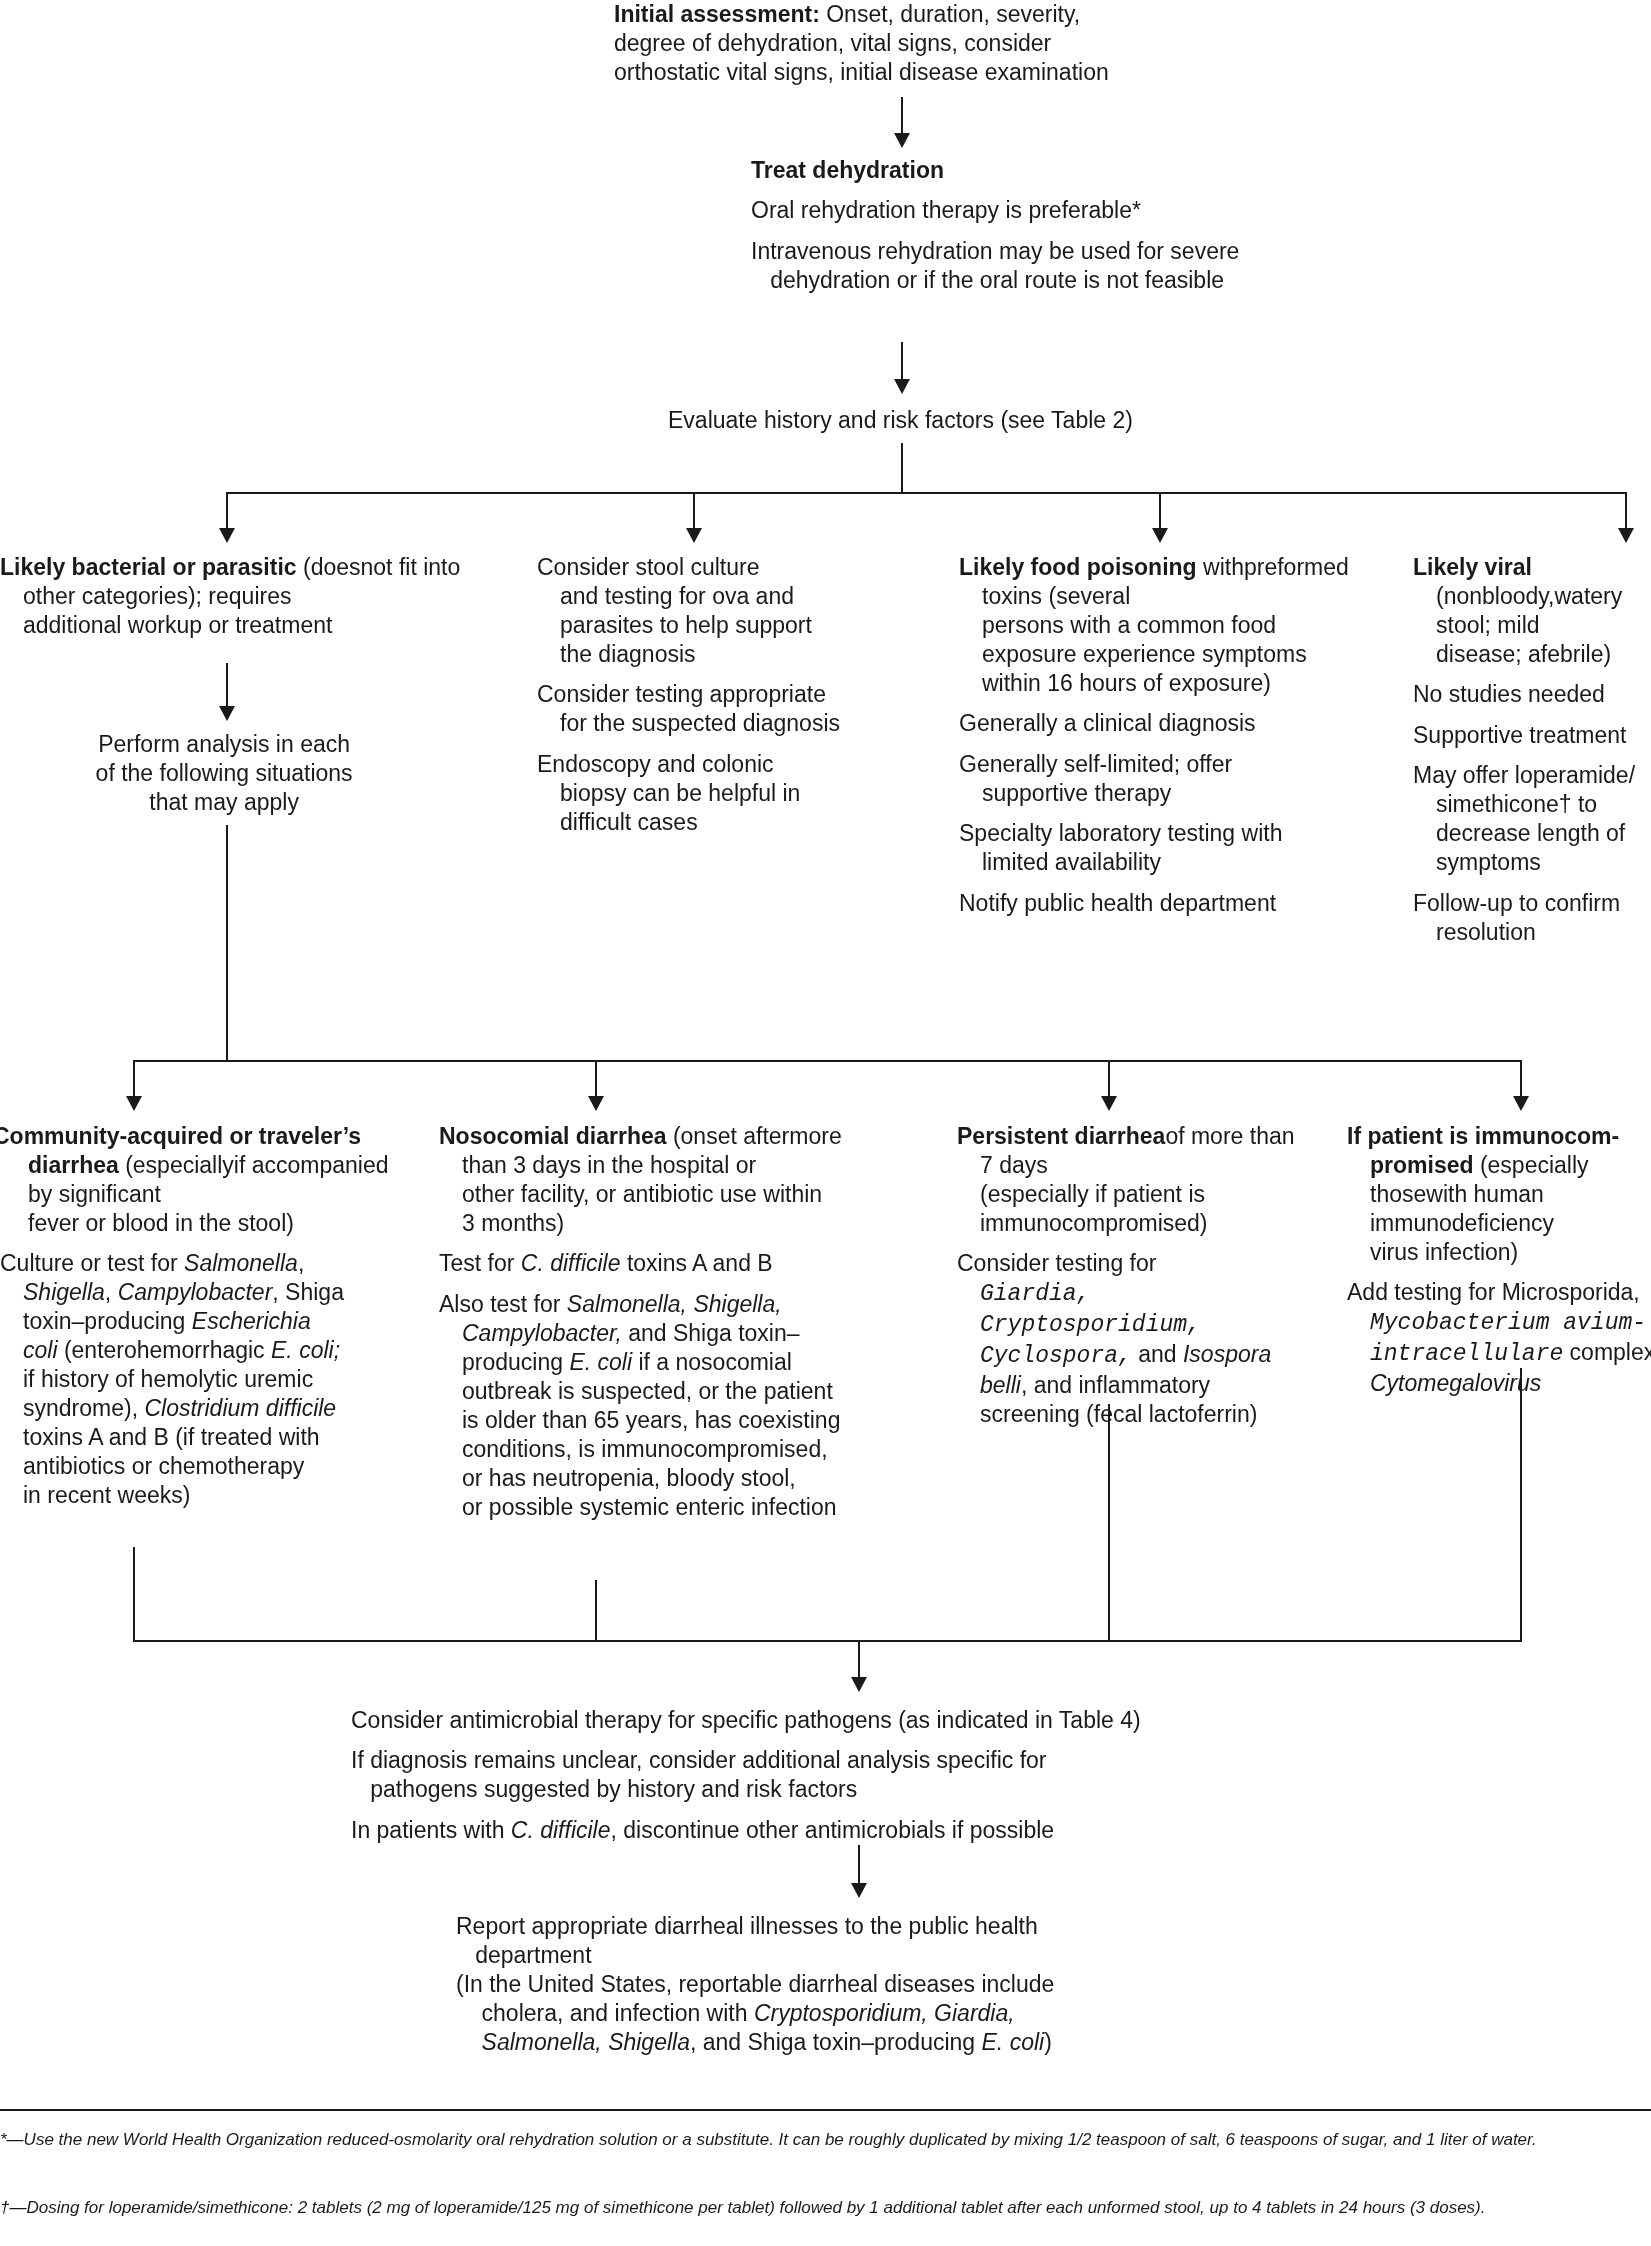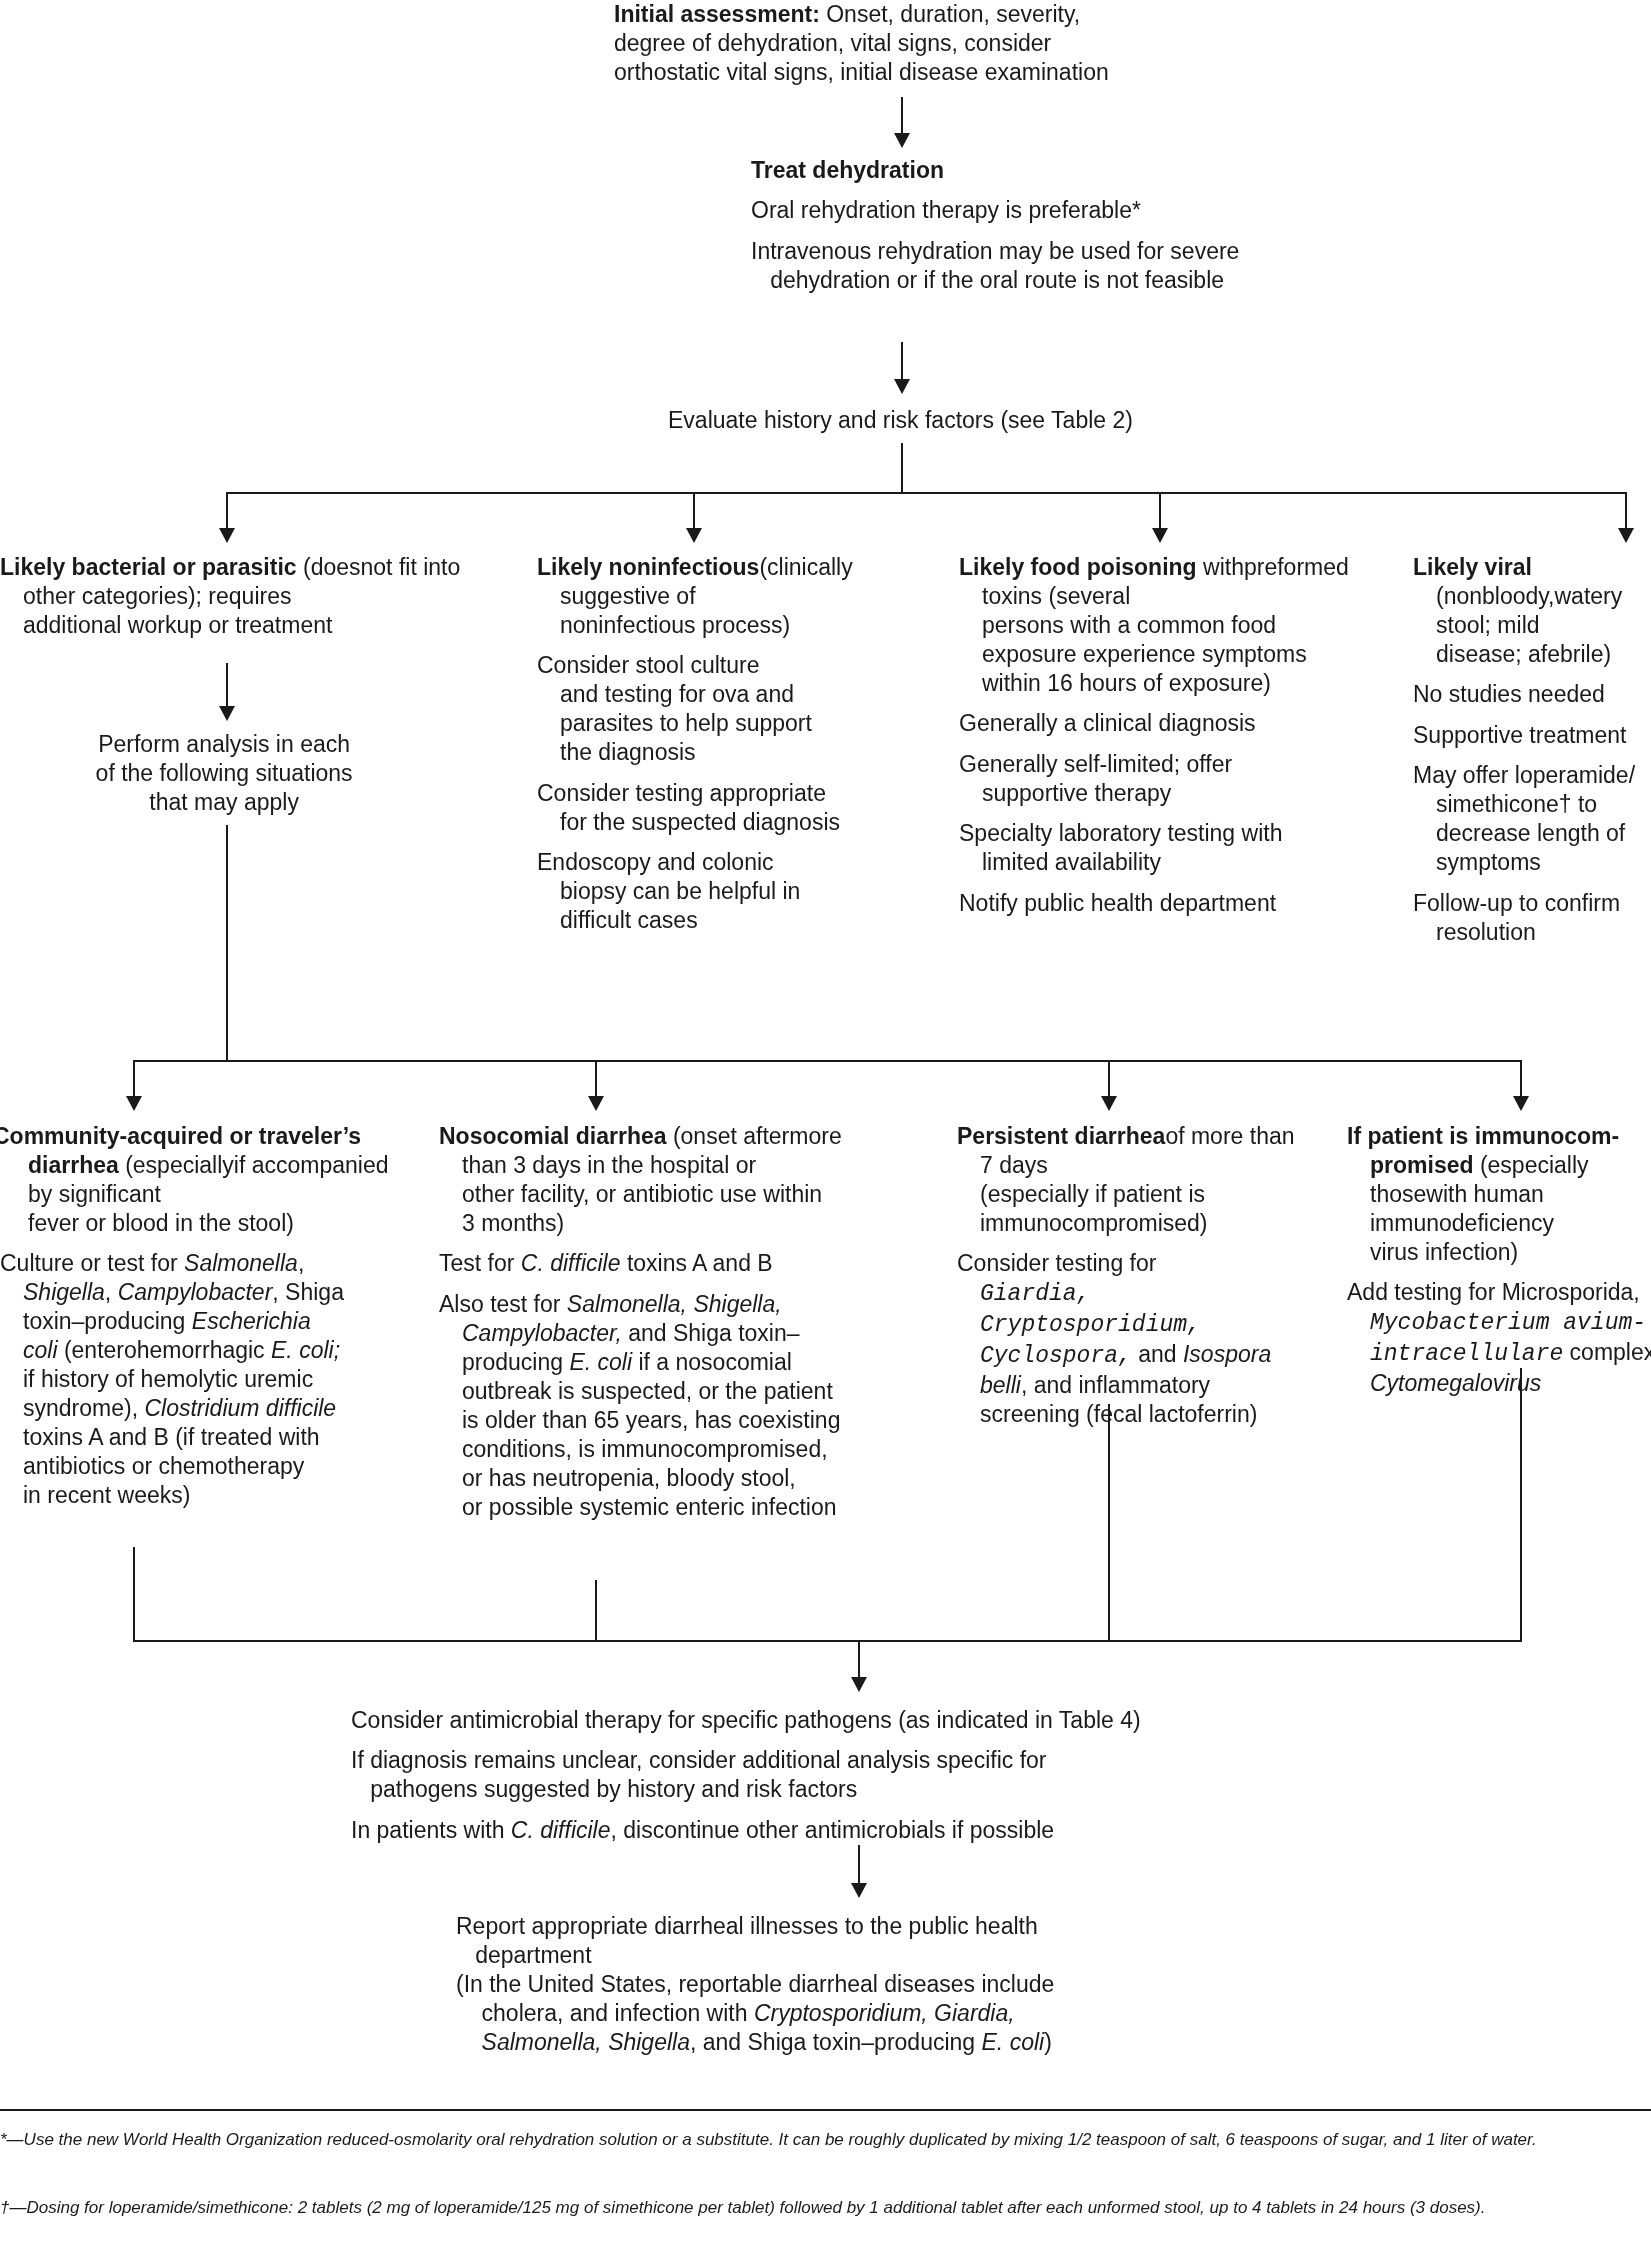--- a/index.html
+++ b/index.html
@@ -78,22 +78,20 @@
   <div class="vline" style="left:226px;top:663px;height:48px;"></div>
   <div class="arrow" style="left:219px;top:706px;"></div>
 
   <div class="blk ctr" style="left:17.6px;top:730px;width:413px;">
     <span class="ln">Perform analysis in each
 of the following situations
 that may apply</span>
   </div>
 
   <div class="blk" style="left:537px;top:553px;width:369px;">
-    <span class="ln hang para"><b class="b">Likely noninfectious</b><span></span><span>(clinically suggestive of
-noninfectious process)</span></span>
     <span class="ln hang para">Consider stool culture
 and testing for ova and
 parasites to help support
 the diagnosis</span>
     <span class="ln hang para">Consider testing appropriate
 for the suspected diagnosis</span>
     <span class="ln hang">Endoscopy and colonic
 biopsy can be helpful in
 difficult cases</span>
   </div>

